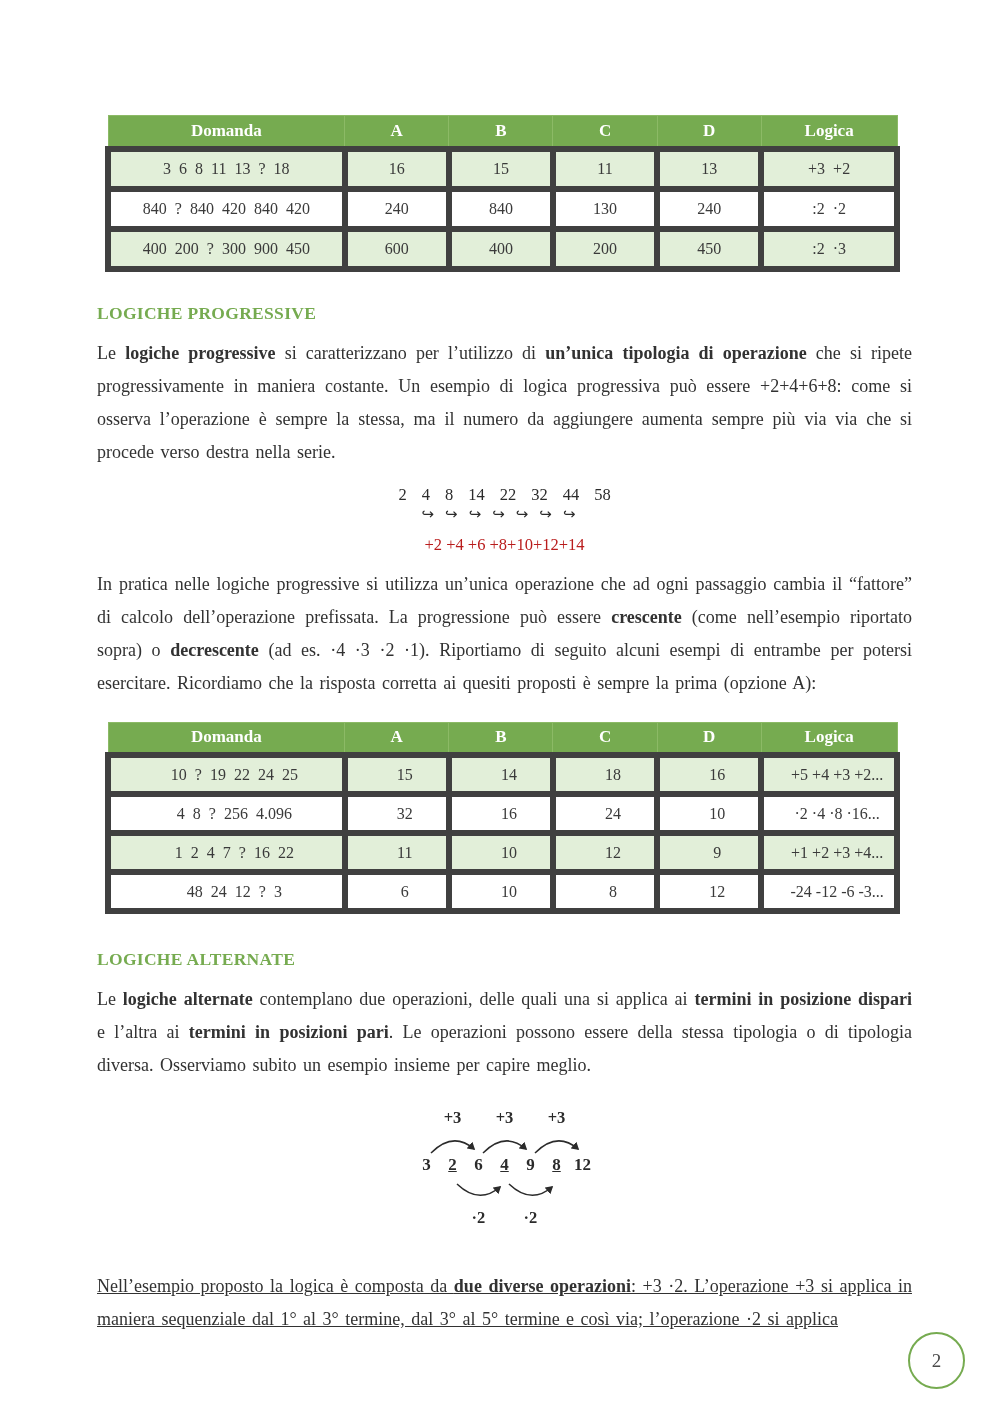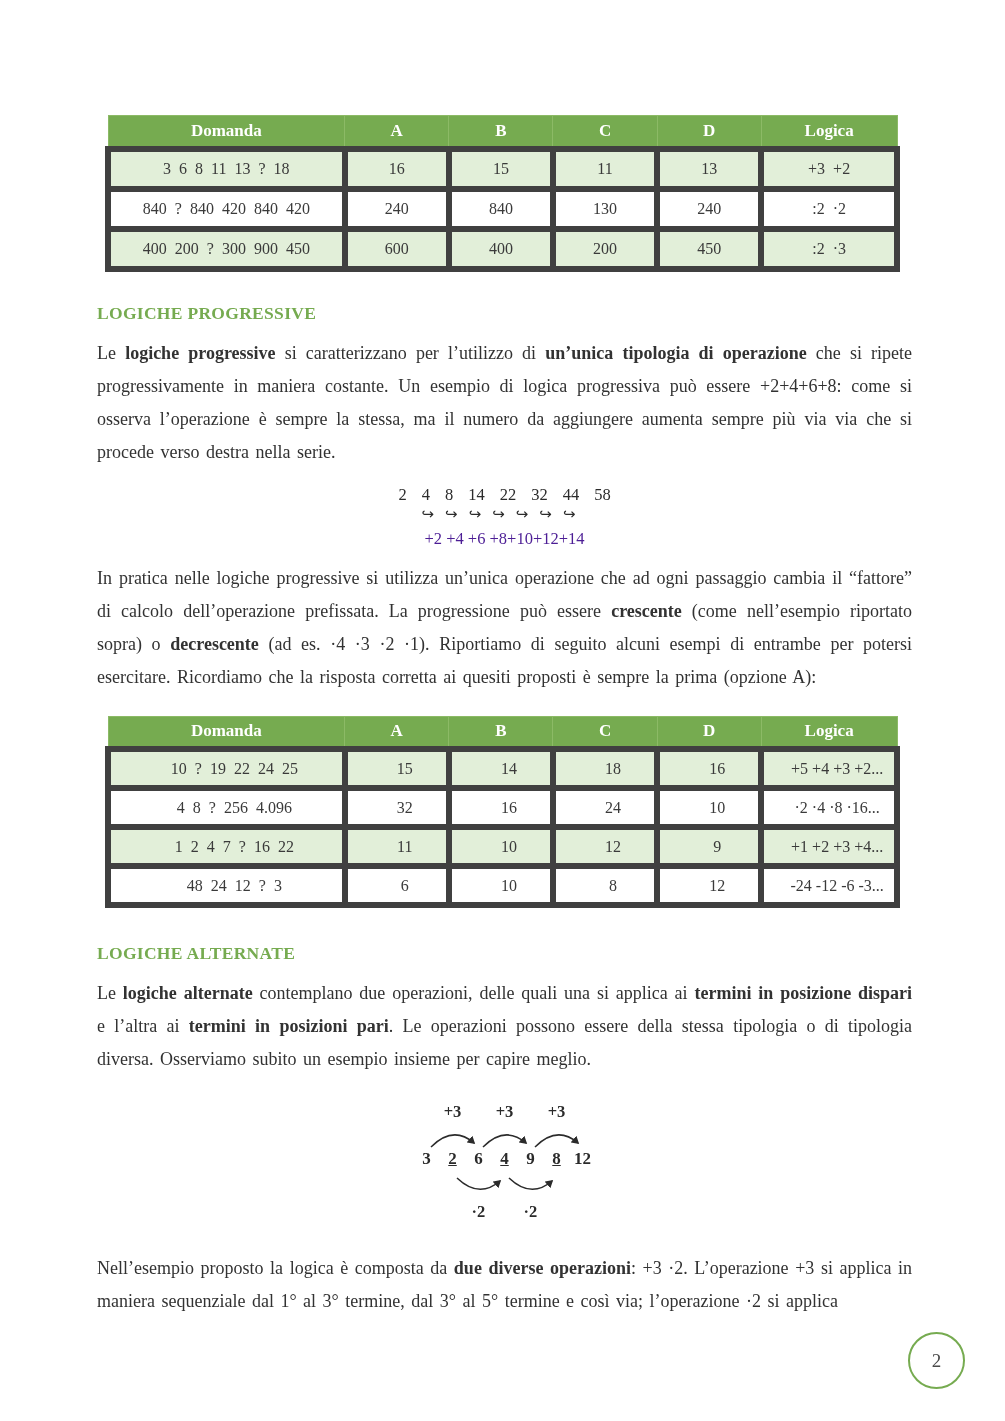--- a/index.html
+++ b/index.html
@@ -65,21 +65,21 @@
   .d1-numbers {
     display:flex; gap:15px; justify-content:center;
     font-size:16.5px; color:#2b2b2b;
   }
   .d1-arrows {
     display:flex; gap:11px; justify-content:center;
     font-size:15px; color:#2b2b2b; margin-top:0;
     font-family:"DejaVu Sans", sans-serif;
     transform:translateX(-6px);
   }
-  .d1-ops { font-size:16.5px; color:#4c1d95; margin-top:6px; white-space:pre; }
+  .d1-ops { font-size:16.5px; color:#b91c1c; margin-top:12px; white-space:pre; }
 
   
   .diagram2 {
     position:relative;
     width:182px; height:126px;
     margin:26px auto 6px;
     color:#2b2b2b;
   }
   .d2-op-top, .d2-op-bottom {
     position:absolute;
@@ -284,20 +284,20 @@
           </marker>
         </defs>
         <path d="M43,3 Q65,24 86,6" fill="none" stroke="#2b2b2b" stroke-width="1.5" marker-end="url(#ah2)"></path>
         <path d="M95,3 Q117,24 138,6" fill="none" stroke="#2b2b2b" stroke-width="1.5" marker-end="url(#ah2)"></path>
       </svg>
 
       <span class="d2-op-bottom pos-65">·2</span>
       <span class="d2-op-bottom pos-117">·2</span>
     </div>
 
-    <p class="para" style="margin-top:24px;"><span>Nell’esempio proposto la logica è composta da </span><b>due diverse operazioni</b><span>: +3 ·2. L’operazione +3 si applica in maniera sequenziale dal 1° al 3° termine, dal 3° al 5° termine e così via; l’operazione ·2 si applica</span></p>
+    <p class="para" style="margin-top:36px;text-decoration:underline;"><span>Nell’esempio proposto la logica è composta da </span><b>due diverse operazioni</b><span>: +3 ·2. L’operazione +3 si applica in maniera sequenziale dal 1° al 3° termine, dal 3° al 5° termine e così via; l’operazione ·2 si applica</span></p>
 
   </div>
 
   <div class="page-circle">
     <span>2</span>
   </div>
 </div>
 
 </body></html>

